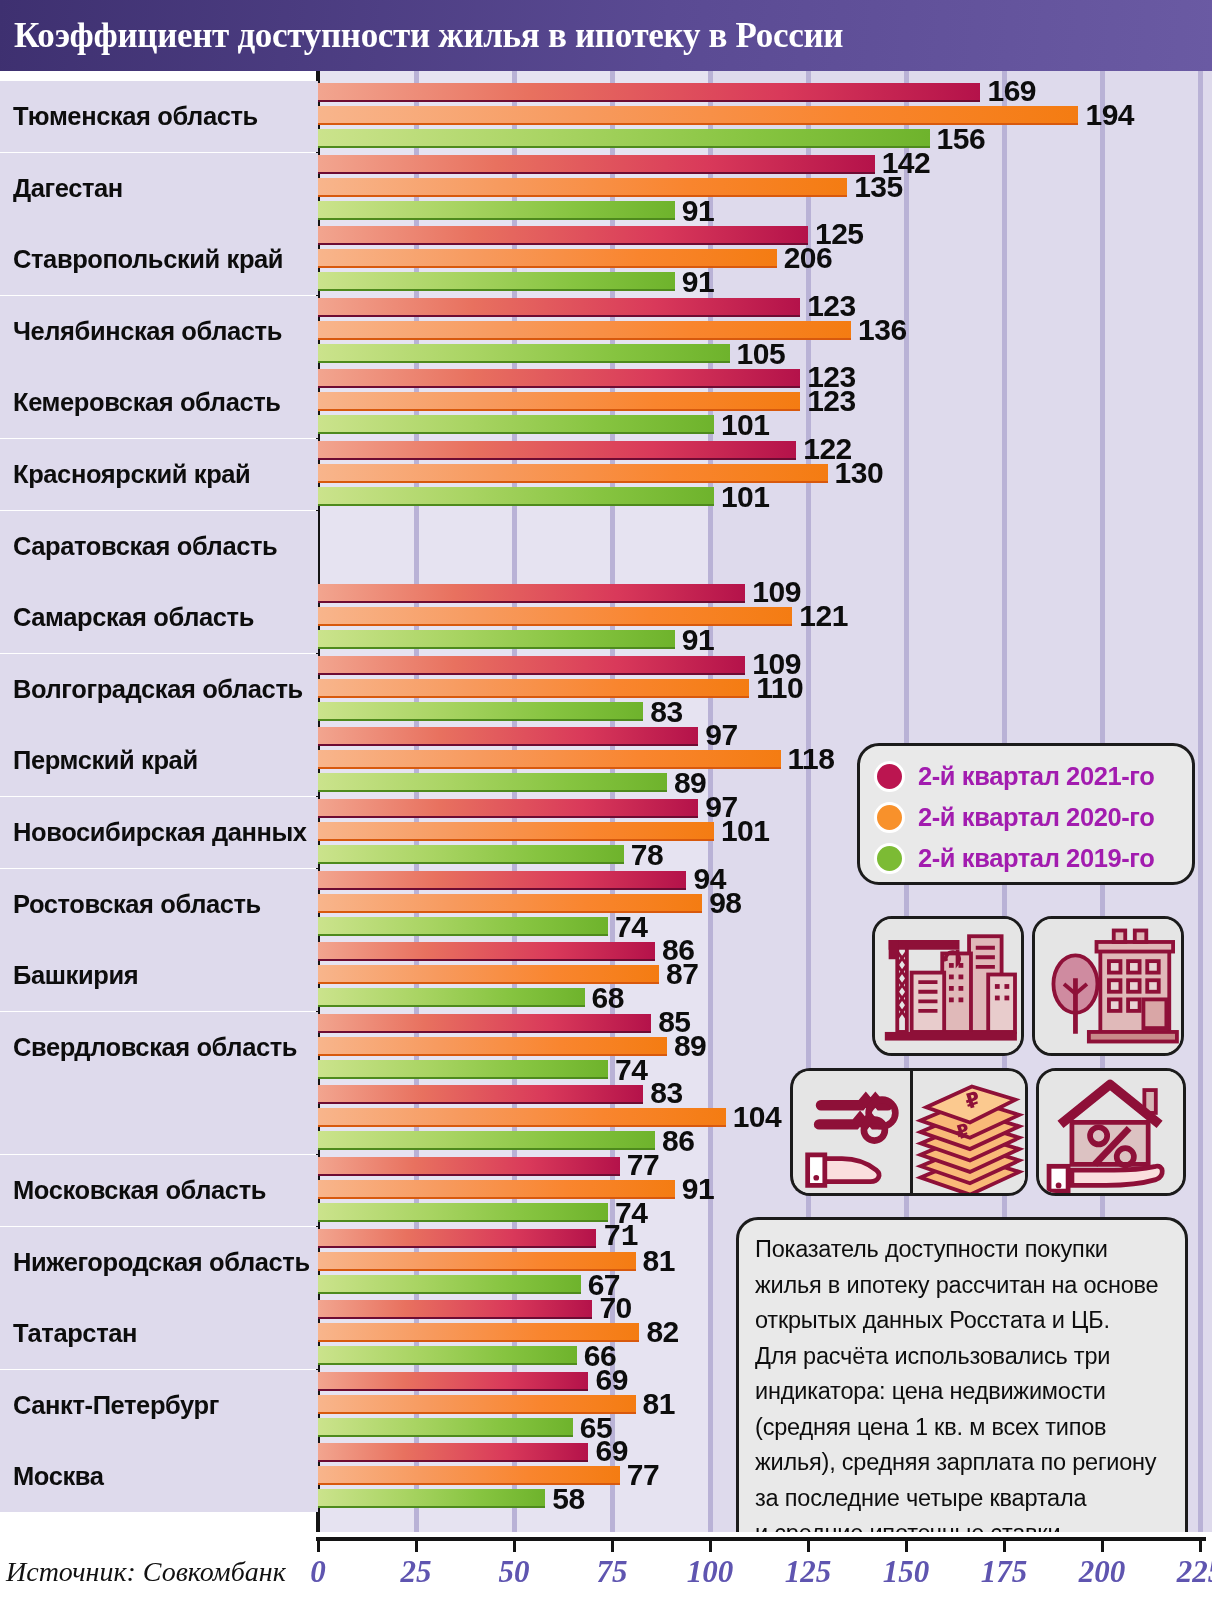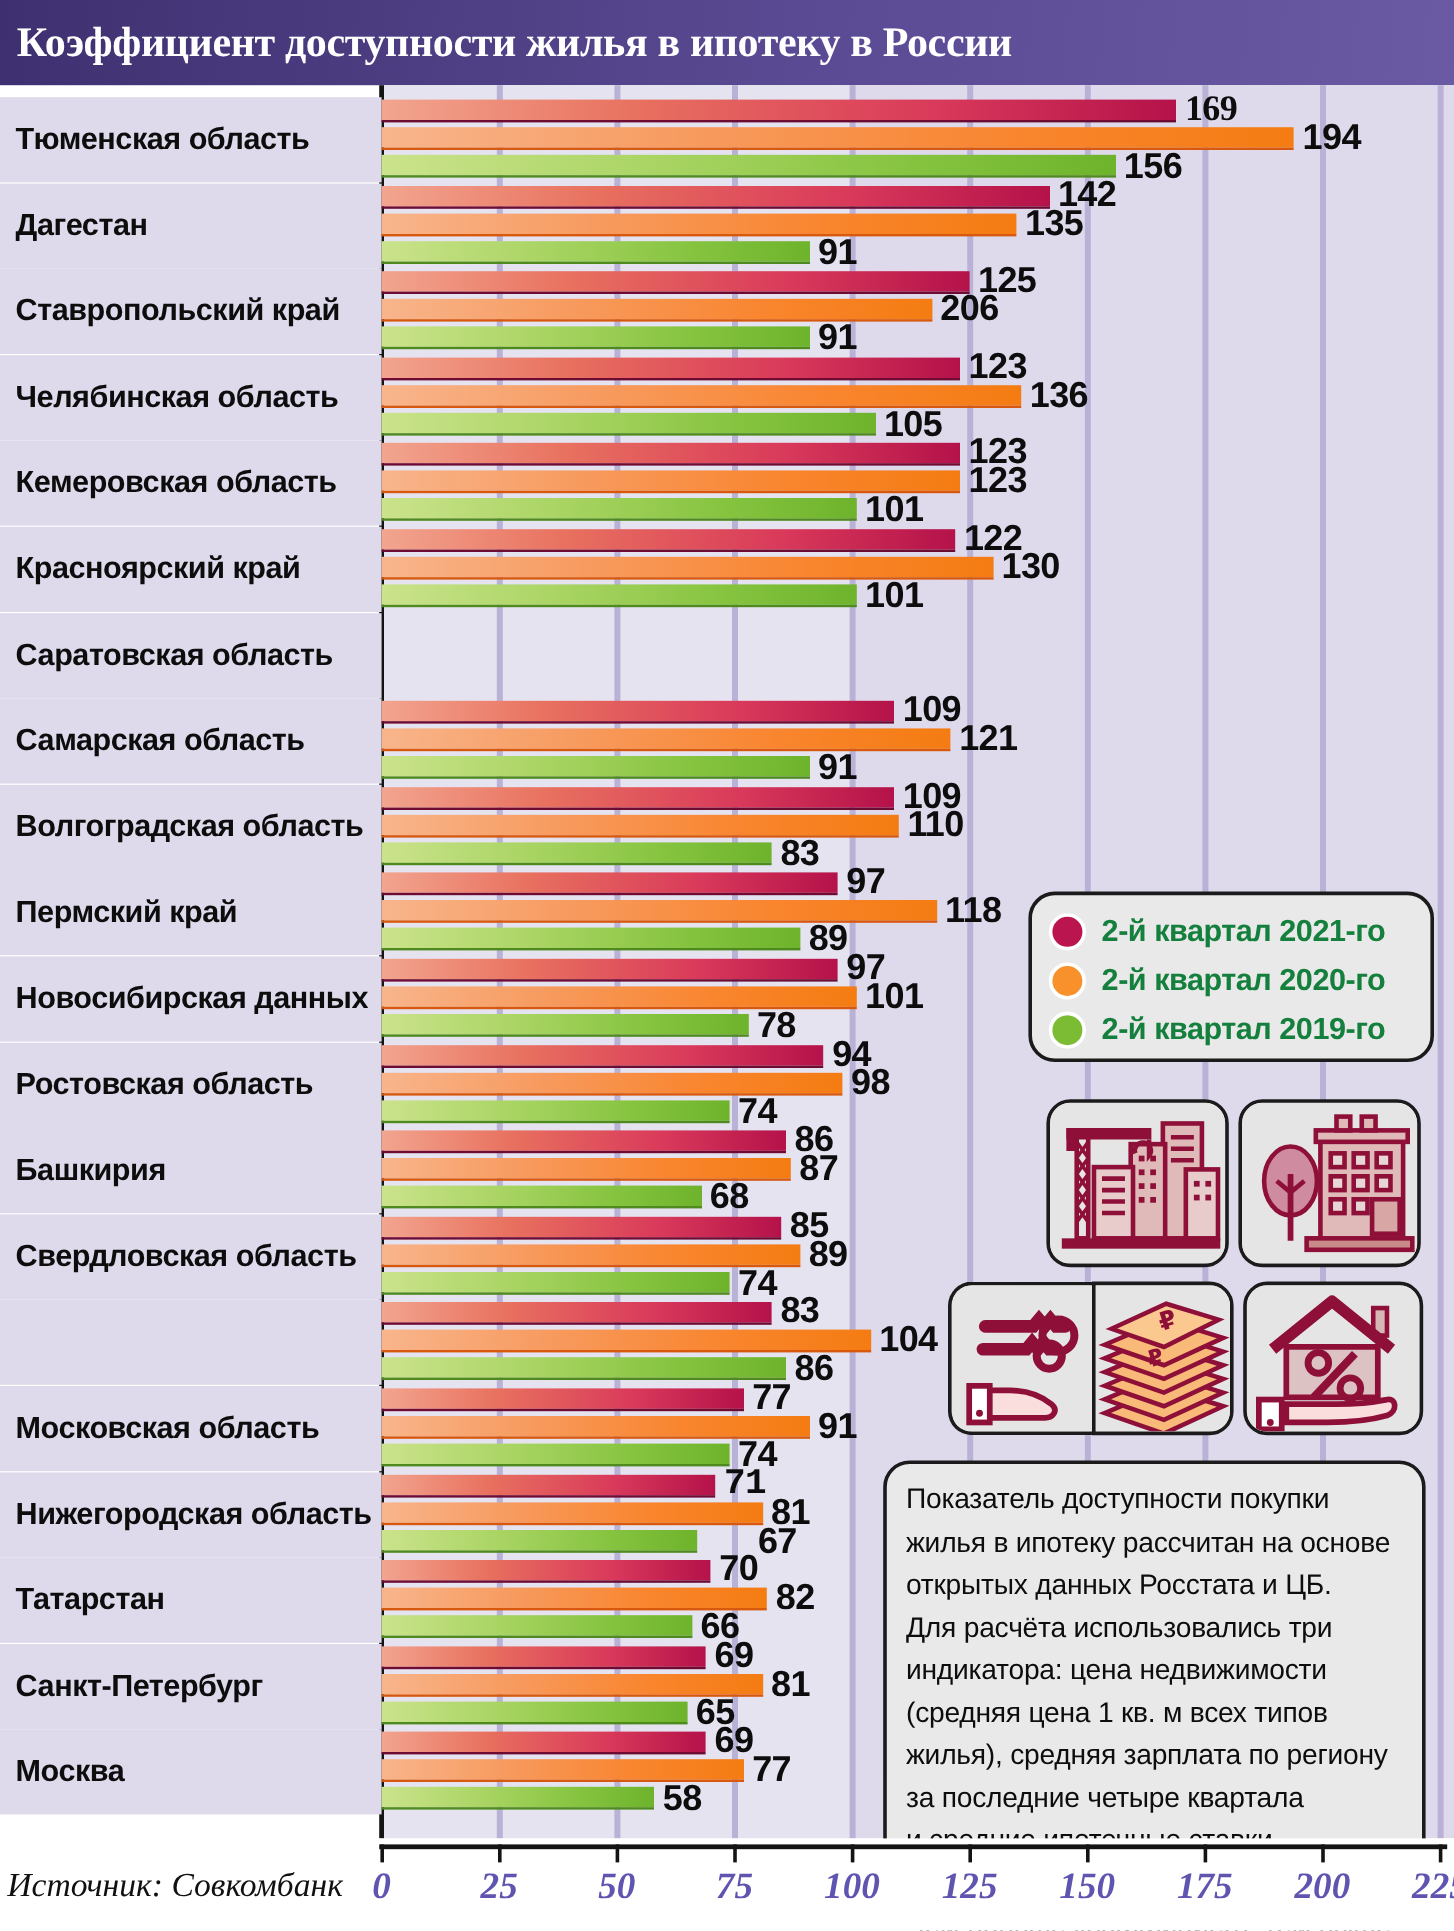--- a/index.html
+++ b/index.html
@@ -150,21 +150,21 @@
     display: flex; align-items: center;
     height: 41px;
   }
   .legend-dot {
     width: 31px; height: 31px; border-radius: 50%;
     border: 3px solid #ffffff;
     margin-right: 13px;
     flex: 0 0 auto;
   }
   .legend-text {
-    font-size: 25.5px; font-weight: bold; color: #15803d;
+    font-size: 25.5px; font-weight: bold; color: #a21caf;
     letter-spacing: -0.4px; white-space: nowrap;
   }
 
   
   .icon-tile {
     position: absolute;
     background: #e5e5e5;
     border: 3px solid #1b1b1b;
     border-radius: 20px;
     overflow: hidden;
@@ -217,21 +217,21 @@
         <div class="vgrid" style="left: 1100px;"></div>
         <div class="vgrid" style="left: 1198px;"></div>
       </div>
     <div class="axis-line"></div>
     <div id="rows">
         <div class="row" style="top: 10px;">
           <div class="row-band"></div>
           <div class="row-label">Тюменская область</div>
           <div class="bars">
             <div class="bar b2021" style="width: 662.48px; left: 0px;"></div>
-            <div class="bar-val v2021" style="left: 669.48px; font-family: Liberation Serif, serif;">169</div>
+            <div class="bar-val v2021" style="left: 669.48px;">169</div>
             <div class="bar b2020" style="width: 760.48px; left: 0px;"></div>
             <div class="bar-val v2020" style="left: 767.48px;">194</div>
             <div class="bar b2019" style="width: 611.52px; left: 0px;"></div>
             <div class="bar-val v2019" style="left: 618.52px;">156</div>
           </div>
         </div>
         <div class="row" style="top: 81.6px;">
           <div class="row-band"></div>
           <div class="row-label">Дагестан</div>
           <div class="bars">
@@ -404,21 +404,21 @@
         </div>
         <div class="row" style="top: 1155.6px;">
           <div class="row-band"></div>
           <div class="row-label">Нижегородская область</div>
           <div class="bars">
             <div class="bar b2021" style="width: 278.32px; left: 0px;"></div>
             <div class="bar-val v2021" style="left: 285.32px; font-family: Liberation Mono, monospace;">71</div>
             <div class="bar b2020" style="width: 317.52px; left: 0px;"></div>
             <div class="bar-val v2020" style="left: 324.52px;">81</div>
             <div class="bar b2019" style="width: 262.64px; left: 0px;"></div>
-            <div class="bar-val v2019" style="left: 269.64px; margin-left: 44px;">67</div>
+            <div class="bar-val v2019" style="left: 269.64px;">67</div>
           </div>
         </div>
         <div class="row" style="top: 1227.2px;">
           <div class="row-band"></div>
           <div class="row-label">Татарстан</div>
           <div class="bars">
             <div class="bar b2021" style="width: 274.4px; left: 0px;"></div>
             <div class="bar-val v2021" style="left: 281.4px;">70</div>
             <div class="bar b2020" style="width: 321.44px; left: 0px;"></div>
             <div class="bar-val v2020" style="left: 328.44px;">82</div>

